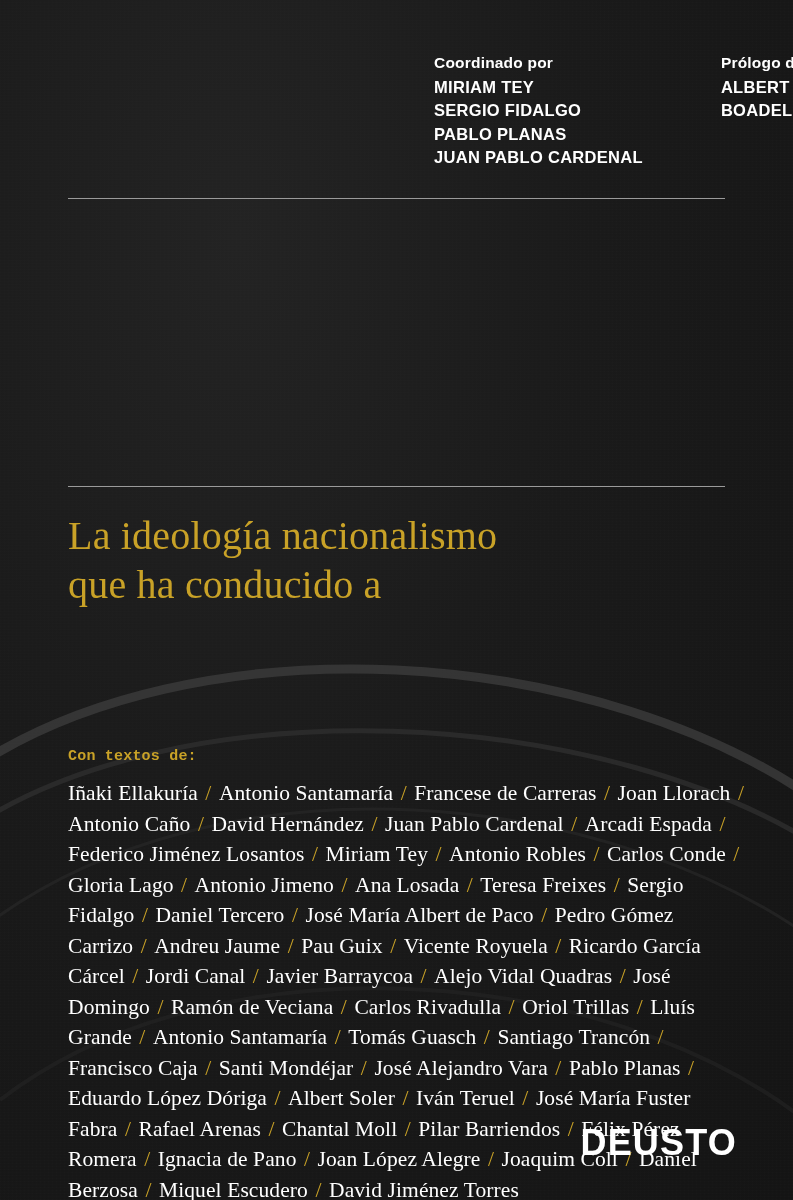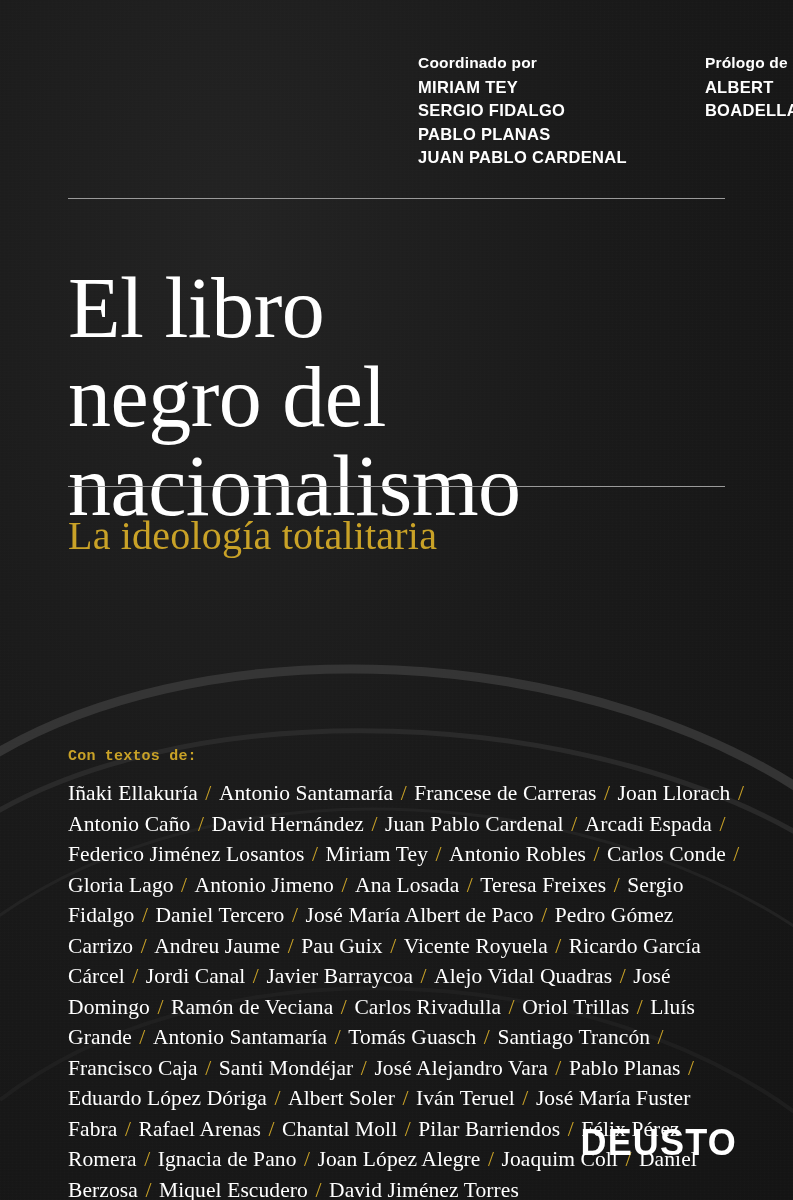--- a/index.html
+++ b/index.html
@@ -40,20 +40,21 @@
     left: 418px;
     right: 56px;
     display: flex;
     justify-content: flex-start;
     gap: 60px;
     color: #ffffff;
     font-family: "Liberation Sans", sans-serif;
   }
   .credits-col {
     line-height: 1.42;
+    margin-left: 16px;
   }
   .credits-label {
     font-size: 15.5px;
     font-weight: bold;
     letter-spacing: 0.2px;
     margin-bottom: 2px;
   }
   .credits-name {
     font-size: 16.5px;
     font-weight: bold;
@@ -162,30 +163,26 @@
     </div>
     <div class="credits-col prologue">
       <div class="credits-label">Prólogo de</div>
       <div class="credits-name">ALBERT</div>
       <div class="credits-name">BOADELLA</div>
     </div>
   </div>
 
   <div class="rule top"></div>
 
-  <h1 class="title">
-    <span class="line">El libro</span>
-    <span class="line">negro del</span>
-    <span class="line">nacionalismo</span>
-  </h1>
 
   <div class="rule mid"></div>
 
   <div class="subtitle">
-    <span class="line">La ideología totalitaria</span>
+    <span class="line">La ideología nacionalismo</span>
+    <span class="line">que ha conducido a</span>
   </div>
 
   <div class="contrib-label">Con textos de:</div>
   <div class="contrib-list"><span>Iñaki Ellakuría</span><span class="sep"> / </span><span>Antonio Santamaría</span><span class="sep"> / </span><span>Francese de Carreras</span><span class="sep"> / </span><span>Joan Llorach</span><span class="sep"> / </span><span>Antonio Caño</span><span class="sep"> / </span><span>David Hernández</span><span class="sep"> / </span><span>Juan Pablo Cardenal</span><span class="sep"> / </span><span>Arcadi Espada</span><span class="sep"> / </span><span>Federico Jiménez Losantos</span><span class="sep"> / </span><span>Miriam Tey</span><span class="sep"> / </span><span>Antonio Robles</span><span class="sep"> / </span><span>Carlos Conde</span><span class="sep"> / </span><span>Gloria Lago</span><span class="sep"> / </span><span>Antonio Jimeno</span><span class="sep"> / </span><span>Ana Losada</span><span class="sep"> / </span><span>Teresa Freixes</span><span class="sep"> / </span><span>Sergio Fidalgo</span><span class="sep"> / </span><span>Daniel Tercero</span><span class="sep"> / </span><span>José María Albert de Paco</span><span class="sep"> / </span><span>Pedro Gómez Carrizo</span><span class="sep"> / </span><span>Andreu Jaume</span><span class="sep"> / </span><span>Pau Guix</span><span class="sep"> / </span><span>Vicente Royuela</span><span class="sep"> / </span><span>Ricardo García Cárcel</span><span class="sep"> / </span><span>Jordi Canal</span><span class="sep"> / </span><span>Javier Barraycoa</span><span class="sep"> / </span><span>Alejo Vidal Quadras</span><span class="sep"> / </span><span>José Domingo</span><span class="sep"> / </span><span>Ramón de Veciana</span><span class="sep"> / </span><span>Carlos Rivadulla</span><span class="sep"> / </span><span>Oriol Trillas</span><span class="sep"> / </span><span>Lluís Grande</span><span class="sep"> / </span><span>Antonio Santamaría</span><span class="sep"> / </span><span>Tomás Guasch</span><span class="sep"> / </span><span>Santiago Trancón</span><span class="sep"> / </span><span>Francisco Caja</span><span class="sep"> / </span><span>Santi Mondéjar</span><span class="sep"> / </span><span>José Alejandro Vara</span><span class="sep"> / </span><span>Pablo Planas</span><span class="sep"> / </span><span>Eduardo López Dóriga</span><span class="sep"> / </span><span>Albert Soler</span><span class="sep"> / </span><span>Iván Teruel</span><span class="sep"> / </span><span>José María Fuster Fabra</span><span class="sep"> / </span><span>Rafael Arenas</span><span class="sep"> / </span><span>Chantal Moll</span><span class="sep"> / </span><span>Pilar Barriendos</span><span class="sep"> / </span><span>Félix Pérez Romera</span><span class="sep"> / </span><span>Ignacia de Pano</span><span class="sep"> / </span><span>Joan López Alegre</span><span class="sep"> / </span><span>Joaquim Coll</span><span class="sep"> / </span><span>Daniel Berzosa</span><span class="sep"> / </span><span>Miquel Escudero</span><span class="sep"> / </span><span>David Jiménez Torres</span></div>
 
   <div class="publisher">DEUSTO</div>
 
 </div>
 
 </body></html>

